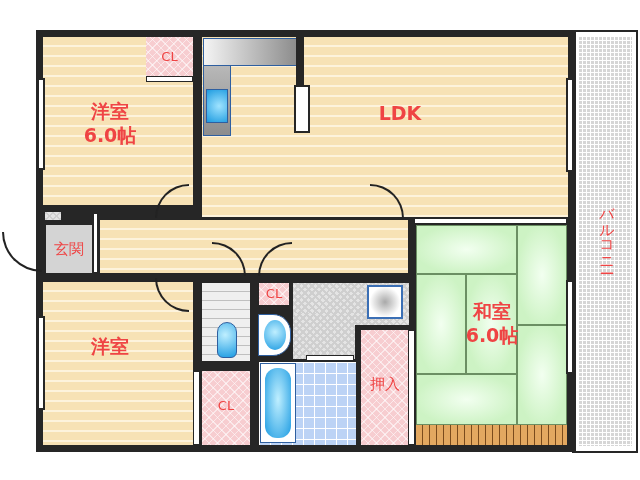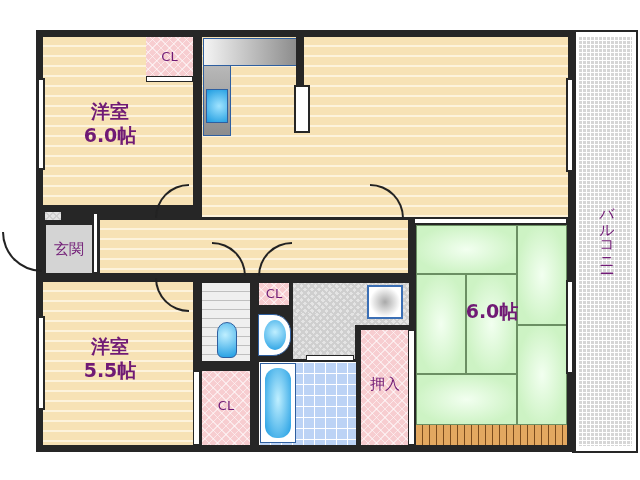--- a/index.html
+++ b/index.html
@@ -6,21 +6,21 @@
   body{width:640px;height:480px;position:relative;overflow:hidden;font-family:"DejaVu Sans","Liberation Sans",sans-serif;}
   .abs{position:absolute;box-sizing:border-box;}
   .floor{background:repeating-linear-gradient(to bottom,#f7e2b5 0px,#f7e2b5 8px,#fdf3dc 8px,#fdf3dc 10px);}
   .wall{background:#262626;}
   .pink{background-color:#f7cdd0;background-image:repeating-linear-gradient(45deg,rgba(255,255,255,.55) 0 1px,transparent 1px 6px),repeating-linear-gradient(-45deg,rgba(255,255,255,.55) 0 1px,transparent 1px 6px);}
   .grid{background-color:#d6d6d6;background-image:linear-gradient(#fff 1px,transparent 1px),linear-gradient(90deg,#fff 1px,transparent 1px);background-size:4px 4px;}
   .checker{background-color:#e4e4e4;background-image:repeating-linear-gradient(45deg,#cfcfcf 0 2px,transparent 2px 5px),repeating-linear-gradient(-45deg,#cfcfcf 0 2px,transparent 2px 5px);}
   .tile{background-color:#bcd3f5;background-image:linear-gradient(#fff 1px,transparent 1px),linear-gradient(90deg,#fff 1px,transparent 1px);background-size:11px 11px;}
   .tatami{background:radial-gradient(ellipse at center,#f2fff0 0%,#cdf3c4 75%);border:1px solid #6b8f63;}
   .window{background:#fff;border:2px solid #262626;}
-  .label{position:absolute;text-align:center;color:#701a75;font-weight:bold;line-height:1.25;}
+  .label{position:absolute;text-align:center;color:#ef4444;font-weight:bold;line-height:1.25;}
   .thin{font-weight:normal;}
   .door-arc{position:absolute;border:2px solid #222;box-sizing:border-box;}
 </style>
 </head>
 <body>
 
 <div class="abs" style="left:572px;top:30px;width:66px;height:423px;border:2px solid #262626;background:#fff;">
   <div class="abs grid" style="left:4px;top:4px;width:54px;height:410px;"></div>
   <div class="label thin" style="left:20px;top:165px;width:22px;font-size:15px;writing-mode:vertical-rl;">バルコニー</div>
 </div>
@@ -37,34 +37,34 @@
 </div>
 <div class="abs window" style="left:37px;top:78px;width:8px;height:92px;"></div>
 
 <div class="abs floor" style="left:202px;top:37px;width:366px;height:180px;"></div>
 <div class="abs" style="left:203px;top:38px;width:94px;height:28px;background:linear-gradient(90deg,#f4f4f4,#8d8d8d);border:1px solid #2e5fa0;"></div>
 <div class="abs" style="left:203px;top:66px;width:28px;height:70px;background:linear-gradient(180deg,#b8b8b8,#8d8d8d);border:1px solid #2e5fa0;border-top:none;"></div>
 <div class="abs" style="left:206px;top:89px;width:22px;height:34px;background:radial-gradient(circle at 60% 50%,#9fe3ff,#1d9be0);border:1px solid #2e5fa0;"></div>
 <div class="abs" style="left:294px;top:85px;width:16px;height:48px;background:#fff;border:2px solid #262626;"></div>
 <div class="abs wall" style="left:296px;top:37px;width:8px;height:48px;"></div>
 <div class="label" style="left:350px;top:102px;width:100px;font-size:19px;">
+  <div>LDK</div>
 </div>
 <div class="abs window" style="left:566px;top:78px;width:8px;height:94px;"></div>
 
 <div class="abs floor" style="left:100px;top:220px;width:308px;height:53px;"></div>
 <div class="abs" style="left:46px;top:225px;width:46px;height:48px;background:#d4d4d4;"></div>
 <div class="abs checker" style="left:45px;top:212px;width:16px;height:8px;"></div>
 <div class="label thin" style="left:46px;top:240px;width:46px;font-size:15px;">玄関</div>
 <div class="abs" style="left:92px;top:212px;width:7px;height:62px;background:#fff;border:2px solid #262626;"></div>
 <div class="door-arc" style="left:2px;top:232px;width:40px;height:40px;border-radius:0 0 0 40px;border-top:none;border-right:none;"></div>
 
 <div class="abs floor" style="left:43px;top:282px;width:150px;height:163px;"></div>
 <div class="label" style="left:70px;top:335px;width:80px;font-size:19px;">
   <div>洋室</div>
-  <div>5.5帖</div>
 </div>
 <div class="abs window" style="left:37px;top:316px;width:8px;height:94px;"></div>
 <div class="abs pink" style="left:202px;top:371px;width:48px;height:74px;"></div>
 <div class="label thin" style="left:202px;top:398px;width:48px;font-size:13px;">CL</div>
 <div class="abs" style="left:193px;top:371px;width:7px;height:74px;background:#fff;border:1px solid #262626;"></div>
 
 <div class="abs" style="left:202px;top:283px;width:48px;height:78px;background:repeating-linear-gradient(to bottom,#efefef 0 8px,#bfbfbf 8px 9px);"></div>
 <div class="abs" style="left:217px;top:322px;width:20px;height:36px;border-radius:10px 10px 6px 6px;background:radial-gradient(circle at 40% 35%,#bfefff,#1c9be2);border:1px solid #2e5fa0;"></div>
 
 <div class="abs pink" style="left:259px;top:283px;width:30px;height:22px;"></div>
@@ -89,20 +89,21 @@
 <div class="abs" style="left:416px;top:225px;width:151px;height:200px;background:#cdf3c4;">
   <div class="abs tatami" style="left:0;top:0;width:101px;height:49px;"></div>
   <div class="abs tatami" style="left:101px;top:0;width:50px;height:100px;"></div>
   <div class="abs tatami" style="left:0;top:49px;width:50px;height:100px;"></div>
   <div class="abs tatami" style="left:50px;top:49px;width:51px;height:100px;"></div>
   <div class="abs tatami" style="left:101px;top:100px;width:50px;height:100px;"></div>
   <div class="abs tatami" style="left:0;top:149px;width:101px;height:51px;"></div>
 </div>
 <div class="abs" style="left:416px;top:425px;width:151px;height:20px;background:repeating-linear-gradient(90deg,#e3a860 0 6px,#7a4b1c 6px 7px);"></div>
 <div class="label" style="left:452px;top:300px;width:80px;font-size:19px;">
+  <div>和室</div>
   <div>6.0帖</div>
 </div>
 <div class="abs window" style="left:566px;top:280px;width:8px;height:94px;"></div>
 <div class="abs" style="left:414px;top:218px;width:153px;height:6px;background:#fff;border:1px solid #262626;"></div>
 
 <div class="door-arc" style="left:155px;top:184px;width:34px;height:34px;border-radius:34px 0 0 0;border-right:none;border-bottom:none;"></div>
 <div class="door-arc" style="left:370px;top:184px;width:34px;height:34px;border-radius:0 34px 0 0;border-left:none;border-bottom:none;"></div>
 <div class="door-arc" style="left:155px;top:278px;width:34px;height:34px;border-radius:0 0 0 34px;border-right:none;border-top:none;"></div>
 <div class="door-arc" style="left:212px;top:242px;width:34px;height:34px;border-radius:0 34px 0 0;border-left:none;border-bottom:none;"></div>
 <div class="door-arc" style="left:258px;top:242px;width:34px;height:34px;border-radius:34px 0 0 0;border-right:none;border-bottom:none;"></div>

